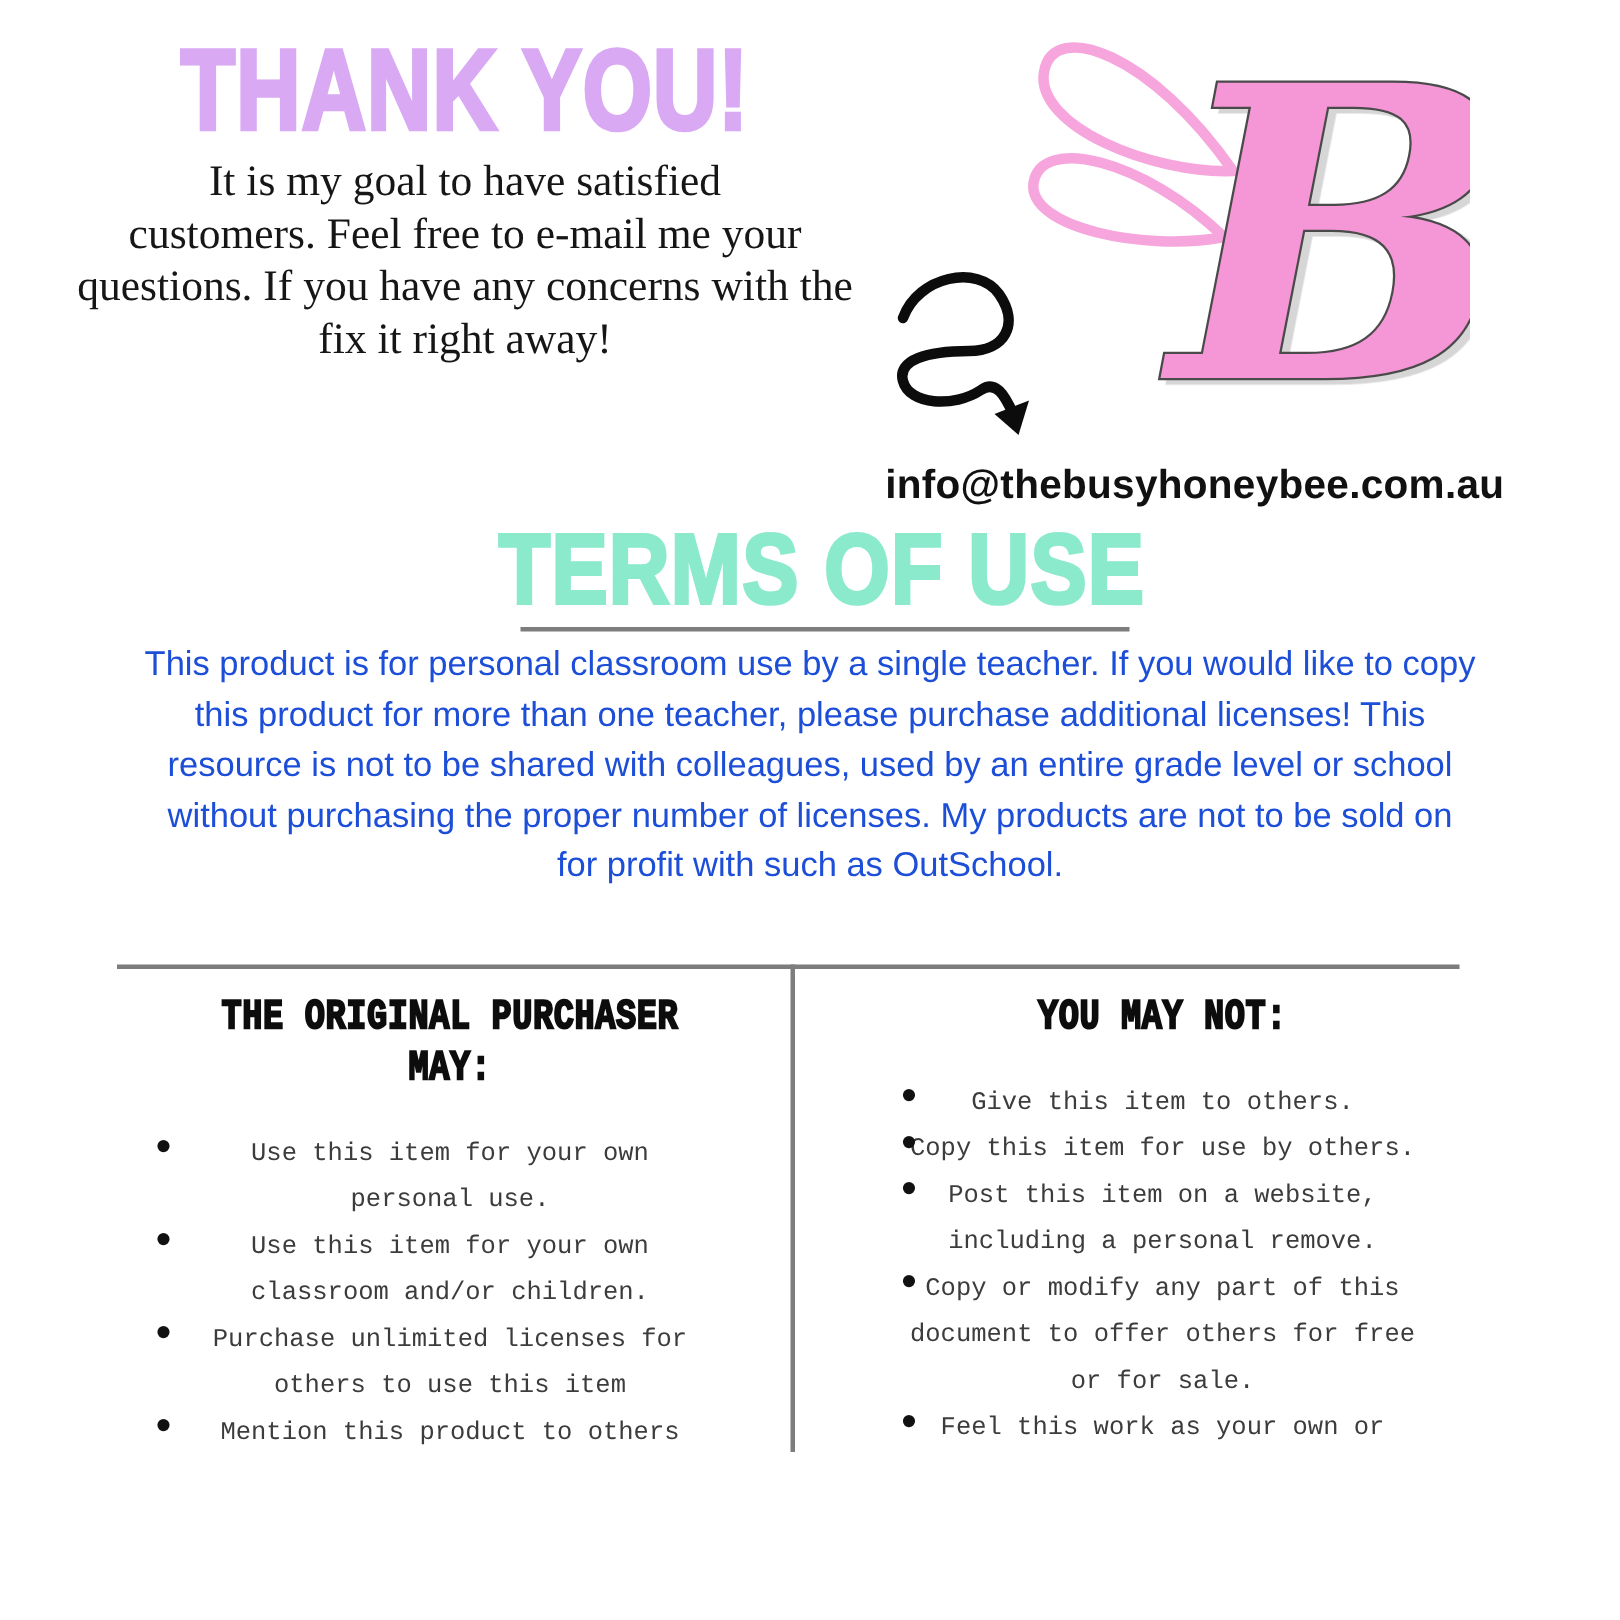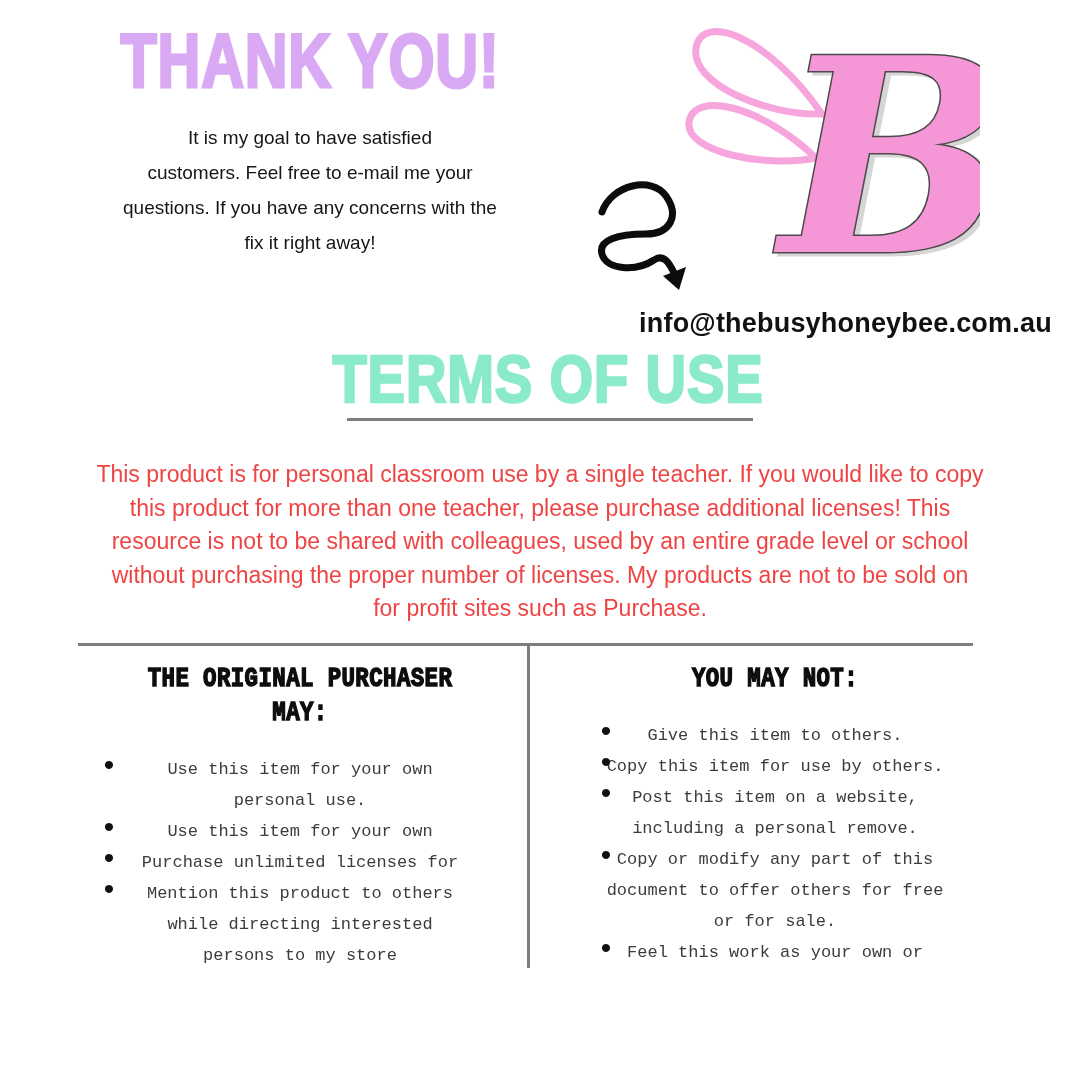--- a/index.html
+++ b/index.html
@@ -3,36 +3,36 @@
 <meta charset="utf-8">
 <style>
   html,body{margin:0;padding:0;background:#fff;}
   .page{position:relative;width:1080px;height:968px;background:#ffffff;overflow:hidden;
         font-family:"Liberation Sans",sans-serif;color:#1a1a1a;}
 
   
   .thanks{position:absolute;left:20px;top:18px;width:580px;text-align:center;}
   .thanks h1{margin:0;font-size:76px;line-height:86px;font-weight:700;letter-spacing:1px;
              transform:scaleX(.78);transform-origin:center;-webkit-text-stroke:3px currentColor;}
-  .thanks .body{margin-top:16px;font-size:19px;line-height:35px;color:#161616;}
+  .thanks .body{margin-top:0;font-size:29px;line-height:35px;color:#161616;font-family:Liberation Serif, serif;}
   .thanks .body div{white-space:nowrap;}
 
   
   .arrow{position:absolute;left:592px;top:176px;width:100px;height:122px;}
   .blogo{position:absolute;left:650px;top:2px;width:330px;height:300px;}
-  .email{position:absolute;left:623px;top:308px;width:445px;text-align:center;
+  .email{position:absolute;left:574px;top:308px;width:445px;text-align:center;
          font-size:27px;font-weight:700;letter-spacing:.2px;color:#111;}
 
   
   .terms-title{position:absolute;left:8px;top:342px;width:1080px;margin:0;text-align:center;
                font-size:66px;line-height:74px;font-weight:700;letter-spacing:1px;
                transform:scaleX(.85);-webkit-text-stroke:2.5px currentColor;}
   .terms-underline{position:absolute;left:347px;top:418px;width:406px;height:3px;}
-  .terms-body{position:absolute;left:38px;top:458px;width:1004px;text-align:center;
-              font-size:23px;line-height:33.5px;color:#ef4444;}
+  .terms-body{position:absolute;left:38px;top:426px;width:1004px;text-align:center;
+              font-size:23px;line-height:33.5px;color:#1d4ed8;}
   .terms-body div{white-space:nowrap;}
 
   
   .hline{position:absolute;left:78px;top:643px;width:895px;height:3px;}
   .vline{position:absolute;left:527px;top:643px;width:3px;height:417px;}
 
   
   .col{position:absolute;top:662px;text-align:center;font-family:Liberation Mono, monospace;}
   .col-left{left:72px;width:456px;}
   .col-right{left:545px;width:460px;}
@@ -84,38 +84,40 @@
   <div class="email">info@thebusyhoneybee.com.au</div>
 
   <h2 class="terms-title" style="color: rgb(139, 234, 204);">TERMS OF USE</h2>
   <div class="terms-underline" style="background: rgb(125, 125, 125);"></div>
 
   <div class="terms-body">
     <div>This product is for personal classroom use by a single teacher. If you would like to copy</div>
     <div>this product for more than one teacher, please purchase additional licenses! This</div>
     <div>resource is not to be shared with colleagues, used by an entire grade level or school</div>
     <div>without purchasing the proper number of licenses. My products are not to be sold on</div>
-    <div>for profit sites such as Purchase.</div>
+    <div>for profit with such as OutSchool.</div>
   </div>
 
   <div class="hline" style="background: rgb(125, 125, 125);"></div>
   <div class="vline" style="background: rgb(125, 125, 125);"></div>
 
   <section class="col col-left">
     <h3>THE ORIGINAL PURCHASER MAY:</h3>
     <ul>
       <li>
         <div>Use this item for your own</div>
         <div>personal use.</div>
       </li>
       <li>
         <div>Use this item for your own</div>
+        <div>classroom and/or children.</div>
       </li>
       <li>
         <div>Purchase unlimited licenses for</div>
+        <div>others to use this item</div>
       </li>
       <li>
         <div>Mention this product to others</div>
         <div>while directing interested</div>
         <div>persons to my store</div>
       </li>
     </ul>
   </section>
 
   <section class="col col-right">

